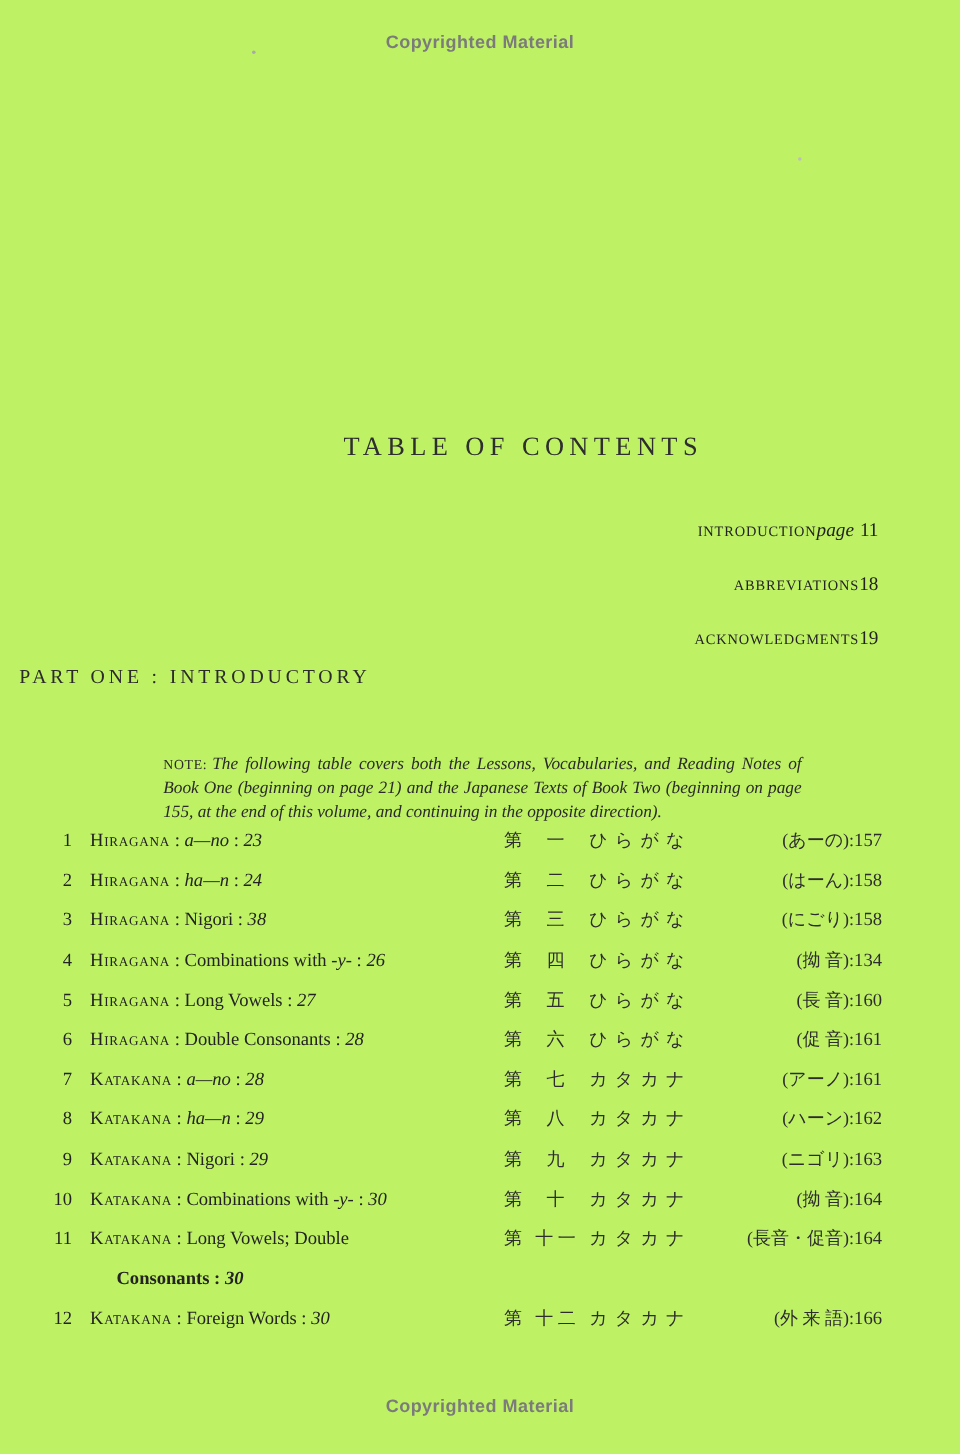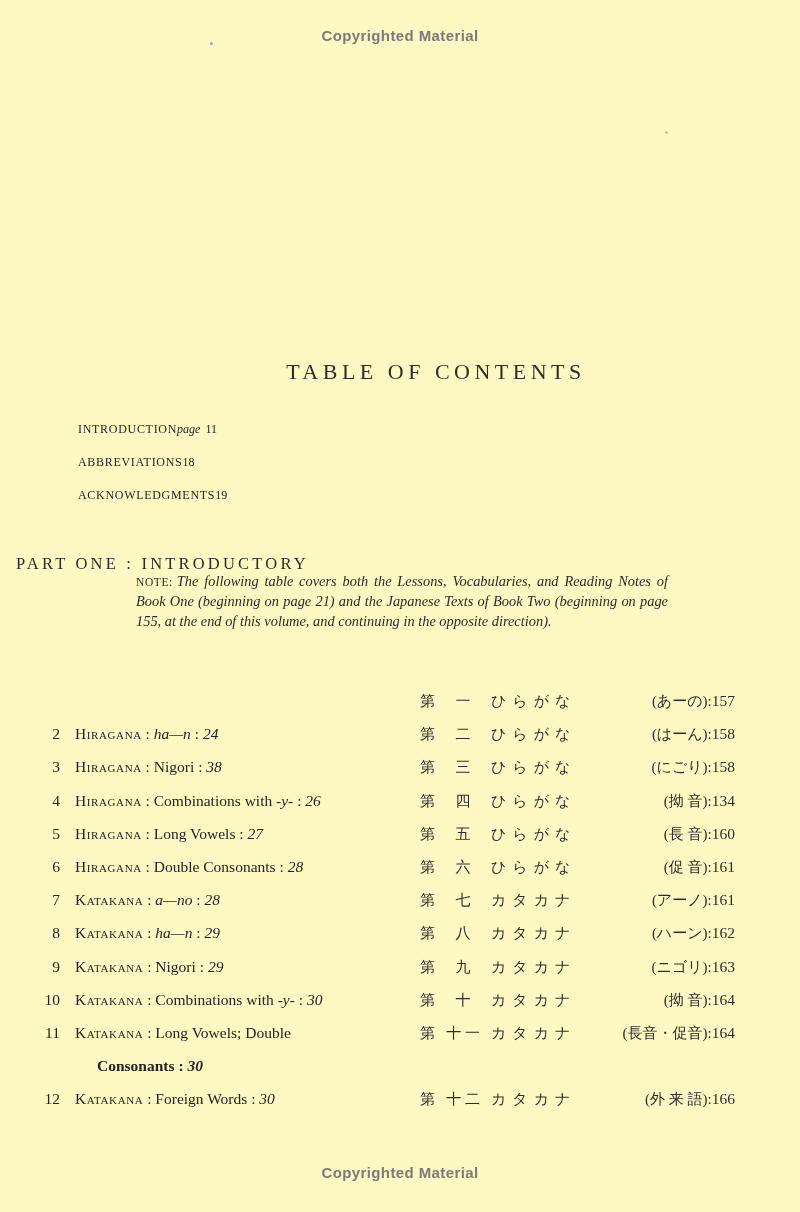--- a/index.html
+++ b/index.html
@@ -1,19 +1,19 @@
 <!DOCTYPE html>
 <html><head>
 <meta charset="utf-8">
 <style>
   html,body{margin:0;padding:0;background:#e8e8e8;}
   .page{
     position:relative;
     width:800px;height:1212px;
-    background:#fef9c3;
+    background:#bef264;
     margin:0 auto;
     font-family:"Liberation Serif","DejaVu Serif",serif;
     color:#262626;
     overflow:hidden;
   }
   .banner{
     position:absolute;left:0;width:100%;
     text-align:center;
     font-family:"Liberation Sans","DejaVu Sans",sans-serif;
     font-weight:bold;
@@ -26,35 +26,36 @@
   .doc-title{
     position:absolute;top:359px;left:0;width:100%;
     text-align:center;
     font-size:22px;
     letter-spacing:4.5px;
     color:#2e2e2e;
     margin-left:36px;
   }
   .front{position:absolute;top:422px;left:78px;right:68px;}
   .front-row{
-    display:flex;justify-content:flex-start;align-items:baseline;
+    display:flex;justify-content:flex-end;align-items:baseline;
     height:33px;
+    margin-top:12px;
   }
   .front-label{font-size:12px;letter-spacing:0.7px;color:#242424;}
-  .front-page{font-size:12px;color:#222;}
+  .front-page{font-size:16px;color:#222;}
   .page-word{font-style:italic;margin-right:5px;}
   .part-heading{
     position:absolute;top:554px;left:16px;width:100%;
     text-align:left;
     font-size:16.5px;
     letter-spacing:3.2px;
     color:#2b2b2b;
   }
   .note{
-    position:absolute;top:572px;left:136px;width:532px;
+    position:absolute;top:628px;left:136px;width:532px;
     font-size:14.4px;
     font-style:italic;
     line-height:19.4px;
     text-align:justify;
     color:#2a2a2a;
   }
   .note-label{
     font-style:normal;
     font-size:11.5px;
     letter-spacing:0.6px;
@@ -116,20 +117,23 @@
   </div>
 
   <div class="part-heading">PART ONE : INTRODUCTORY</div>
 
   <div class="note">
     <span class="note-label">NOTE:</span><span>The following table covers both the Lessons, Vocabularies, and Reading Notes of Book One (beginning on page 21) and the Japanese Texts of Book Two (beginning on page 155, at the end of this volume, and continuing in the opposite direction).</span>
   </div>
 
   <div class="toc">
   <div class="toc-row">
+    <div class="toc-left">
+      <span class="toc-num">1</span><span class="toc-text"><span class="kw">Hiragana</span><span> : </span><span></span><span class="it">a—no</span><span></span><span> : </span><span class="it">23</span></span>
+    </div>
     <div class="toc-jp">
       <span class="jp-dai">第</span>
       <span class="jp-ord">一</span>
       <span class="jp-kana">ひらがな</span>
       <span class="jp-tail"><span>(あーの):</span><span class="jp-pg">157</span></span>
     </div>
   </div>
 
   <div class="toc-row">
     <div class="toc-left">

